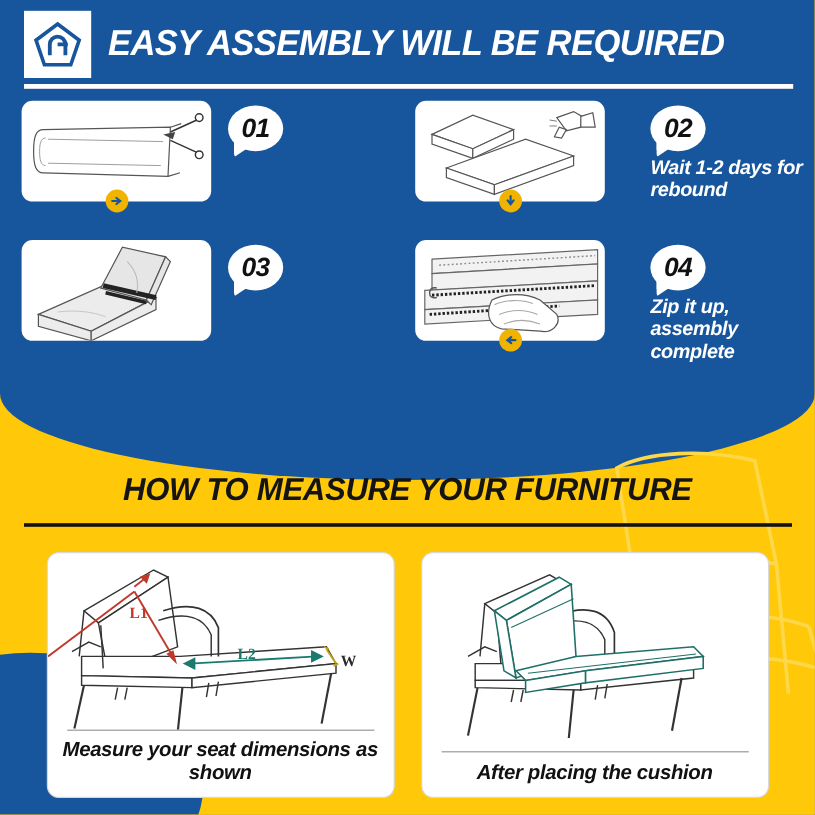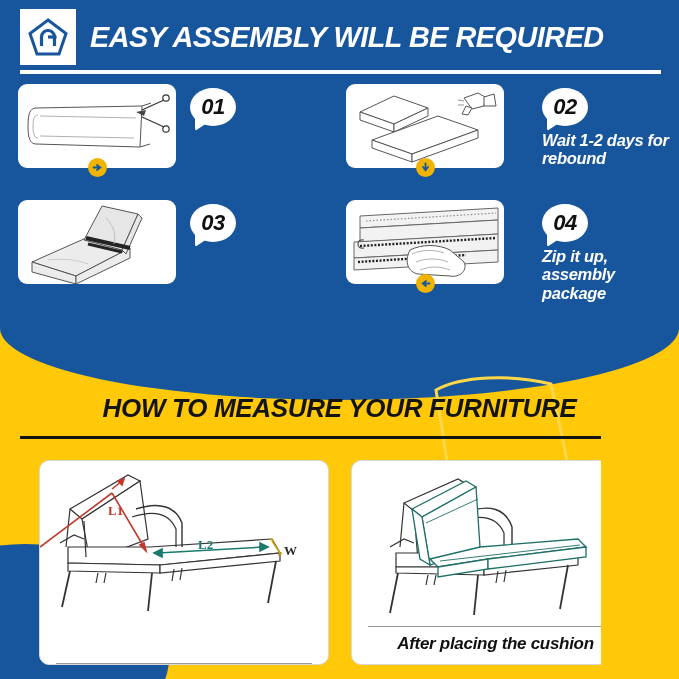--- a/index.html
+++ b/index.html
@@ -168,21 +168,21 @@
     line-height: 1.12;
     letter-spacing: -0.3px;
     max-width: 165px;
   }
 
   
   .yellow-section {
     position: absolute;
     left: 0;
     top: 340px;
-    width: 601px;
+    width: 679px;
     height: 339px;
     overflow: hidden;
   }
   .watermark {
     position: absolute;
     right: -40px;
     top: 10px;
     width: 240px;
     height: 310px;
     opacity: 1;
@@ -408,21 +408,21 @@
               </svg>
             </div>
             <div class="arrow-badge">
               <svg width="11" height="11" viewBox="0 0 11 11">
                 <path d="M9.5 5.5 L4 5.5 M6 3 L2.8 5.5 L6 8" stroke="#17559C" stroke-width="1.8" fill="none" stroke-linecap="round"></path>
               </svg>
             </div>
           </div>
           <div class="step-text">
             <div class="num-bubble">04</div>
-            <div class="step-label">Zip it up, assembly package</div>
+            <div class="step-label">Zip it up, assembly complete</div>
           </div>
         </div>
       </div>
 
     </div>
   </div>
 
   <div class="yellow-section">
 
     <svg class="watermark" viewBox="0 0 240 310">
@@ -490,20 +490,21 @@
 
             <g stroke="#C8A415" stroke-width="1.5" fill="none">
               <path d="M232,80 L240,92"></path>
               <path d="M230,78 L234,80"></path>
               <path d="M238,94 L242,92"></path>
             </g>
             <text x="244" y="94" fill="#2B2B2B" font-family="'Liberation Serif', serif" font-size="13" font-weight="bold">W</text>
           </svg>
         </div>
         <div class="panel-divider"></div>
+        <div class="panel-caption two-line">Measure your seat dimensions as shown</div>
       </div>
 
       <div class="panel">
         <div class="panel-art">
           <svg width="288" height="160" viewBox="0 0 288 160">
             <g fill="#FFFFFF" stroke="#333333" stroke-width="1.2">
 
               <polygon points="52,42 106,18 116,24 62,50"></polygon>
               <path d="M52,42 L48,86" fill="none"></path>
               <path d="M62,50 L66,100" fill="none"></path>

